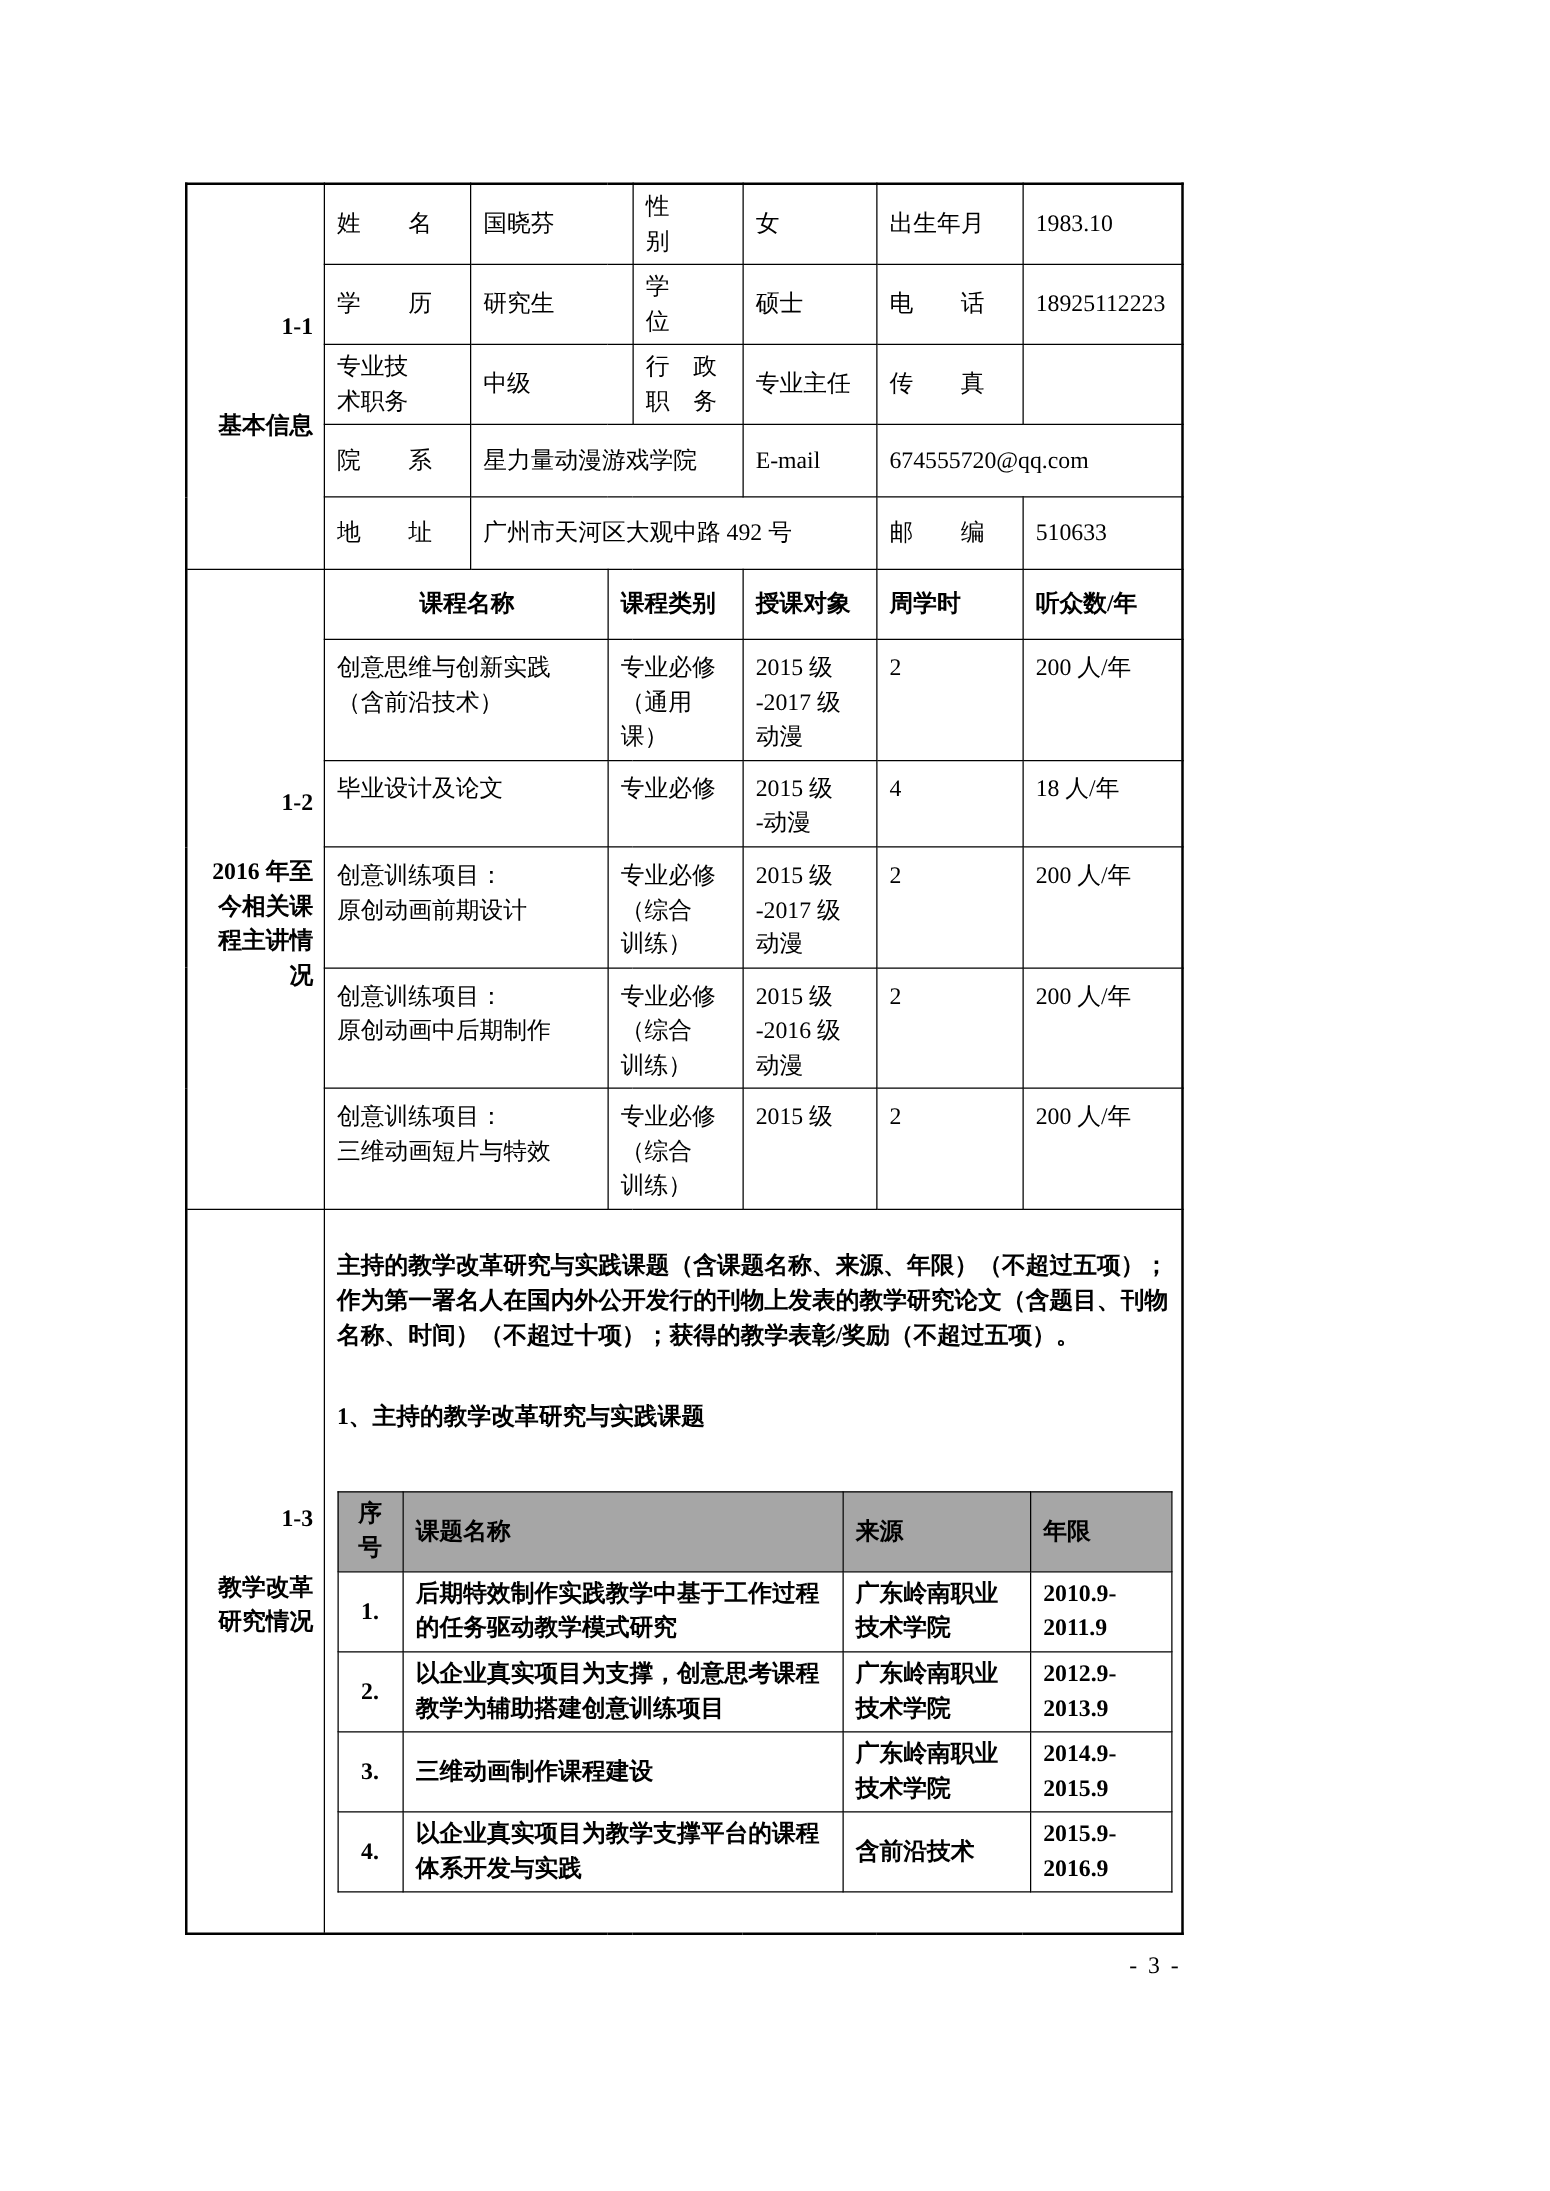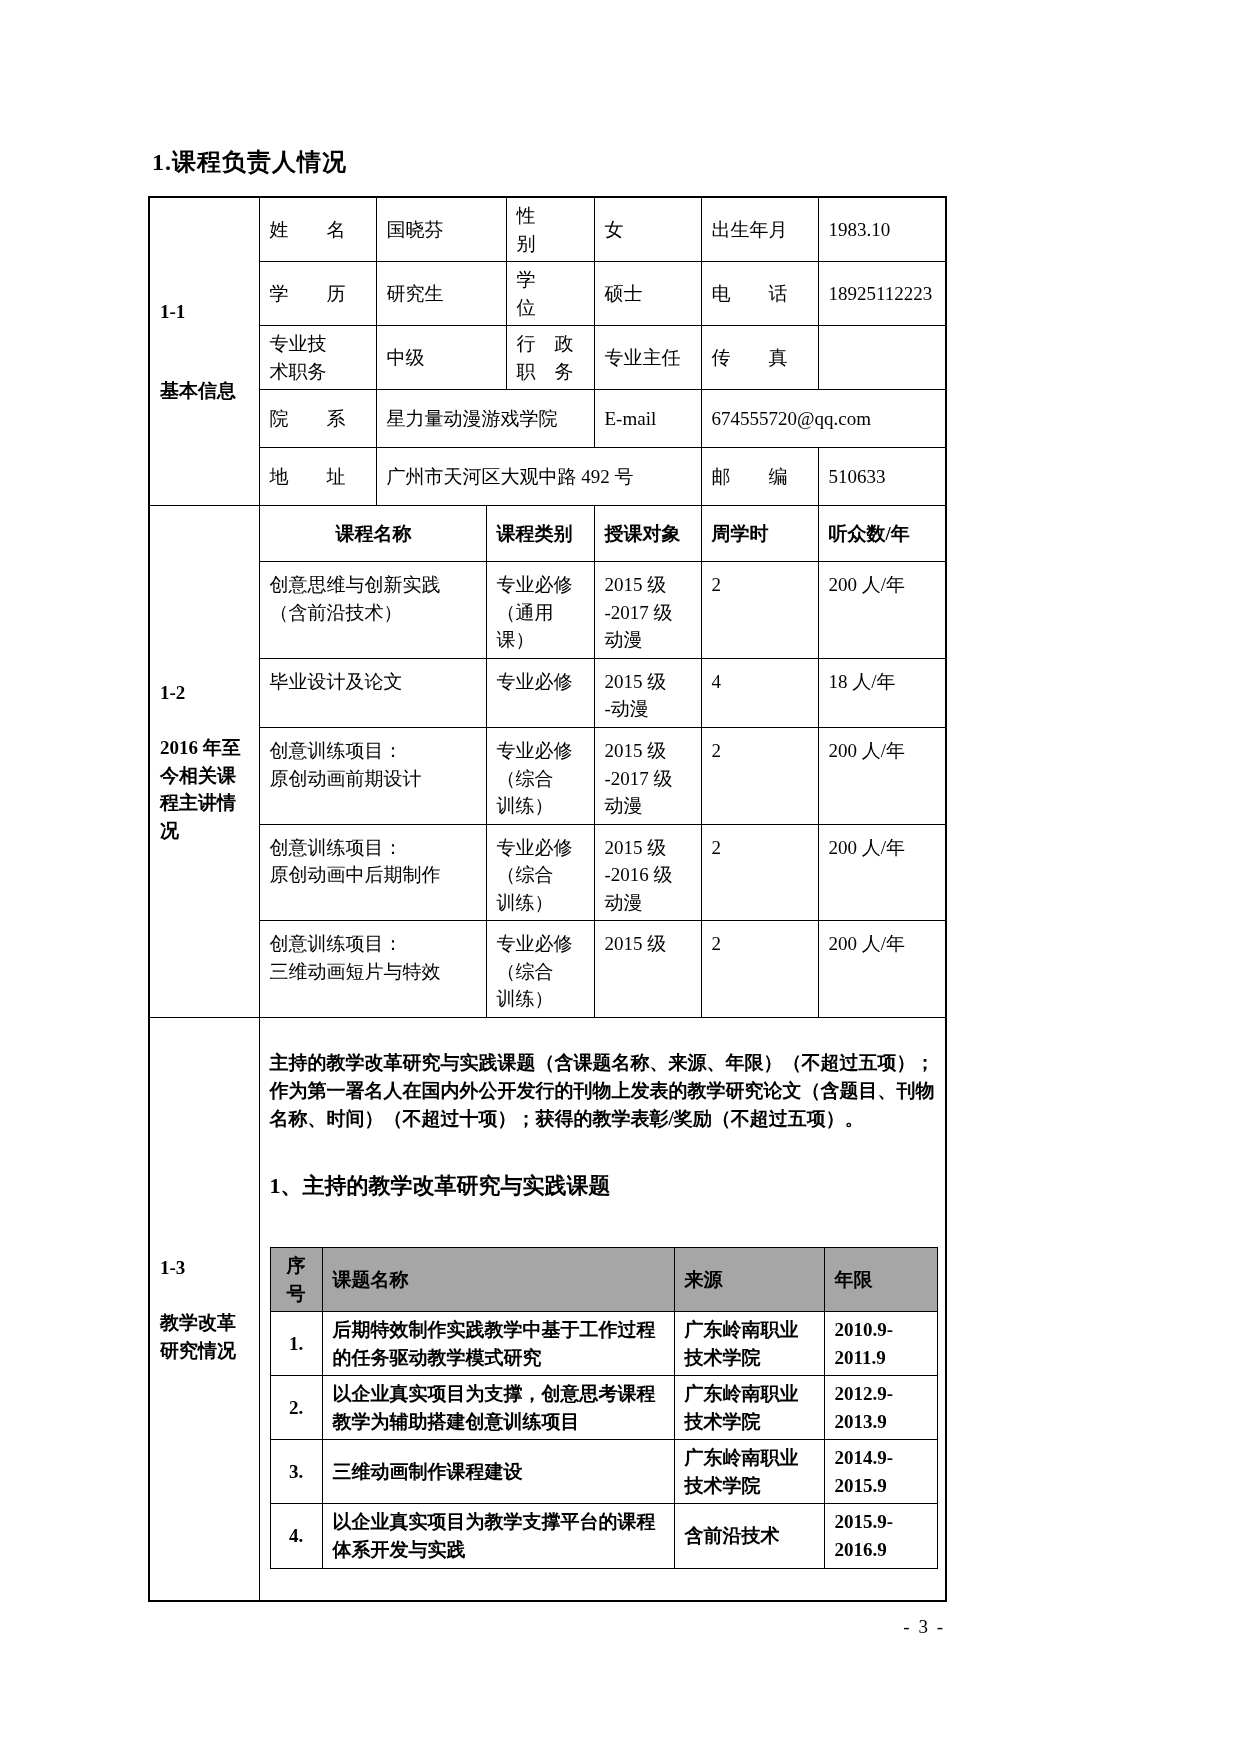--- a/index.html
+++ b/index.html
@@ -9,47 +9,46 @@
     position:relative;overflow:hidden;
   }
   .content{position:absolute;left:148px;top:146px;width:797px;}
   .doc-title{font-size:24px;font-weight:bold;margin:0 0 18px 4px;letter-spacing:1px;}
   table.main-table{border-collapse:collapse;table-layout:fixed;width:797px;border:2px solid #000;}
   .main-table td{
     border:1px solid #000;font-size:19px;line-height:1.45;
     padding:4px 8px 4px 10px;vertical-align:middle;
     white-space:pre-line;word-break:break-word;
   }
-  .sec-label{text-align:left;font-weight:bold;padding:4px 5px;}
+  .sec-label{text-align:right;font-weight:bold;padding:4px 5px;}
   .gap-top{margin-top:24px;}
   .h58{height:58px}.h56{height:56px}.h88{height:88px}.h62{height:62px}.h90{height:90px}
   .courses-header td{font-weight:bold;}
   .c-center{text-align:center;}
   .courses-row td{vertical-align:top;padding-top:9px;}
   .reform-row{height:444px;}
   .reform-cell{vertical-align:top;padding:12px;}
   .reform-intro{font-weight:bold;line-height:1.45;font-size:19px;}
-  .reform-sub{font-weight:bold;margin-top:10px;font-size:22px;}
+  .reform-sub{font-weight:bold;margin-top:10px;font-size:19px;}
   table.inner{border-collapse:collapse;table-layout:fixed;width:667px;margin-top:18px;border:1px solid #000;font-weight:bold;}
   .inner td{
     border:1px solid #000;font-size:19px;line-height:1.45;
     padding:4px 10px;vertical-align:middle;white-space:pre-line;word-break:break-word;
   }
   .inner .hdr td{background:#a6a6a6;height:48px;}
   .inner .row-body{height:62px;}
   .no-cell{text-align:center;padding-left:4px;padding-right:4px;}
   .years-cell{word-break:break-all;margin-left:43px;}
   .page-number{text-align:right;margin-top:14px;font-size:19px;letter-spacing:2px;}
 </style>
 </head>
 <body>
 
 <div class="content">
 
-  <h1 class="doc-title">1.课程负责人情况</h1>
 
   <table class="main-table">
     <colgroup>
       <col style="width:110px">
         <col style="width:117px">
         <col style="width:110px">
         <col style="width:20px">
       <col style="width:88px">
         <col style="width:107px">
         <col style="width:117px">

